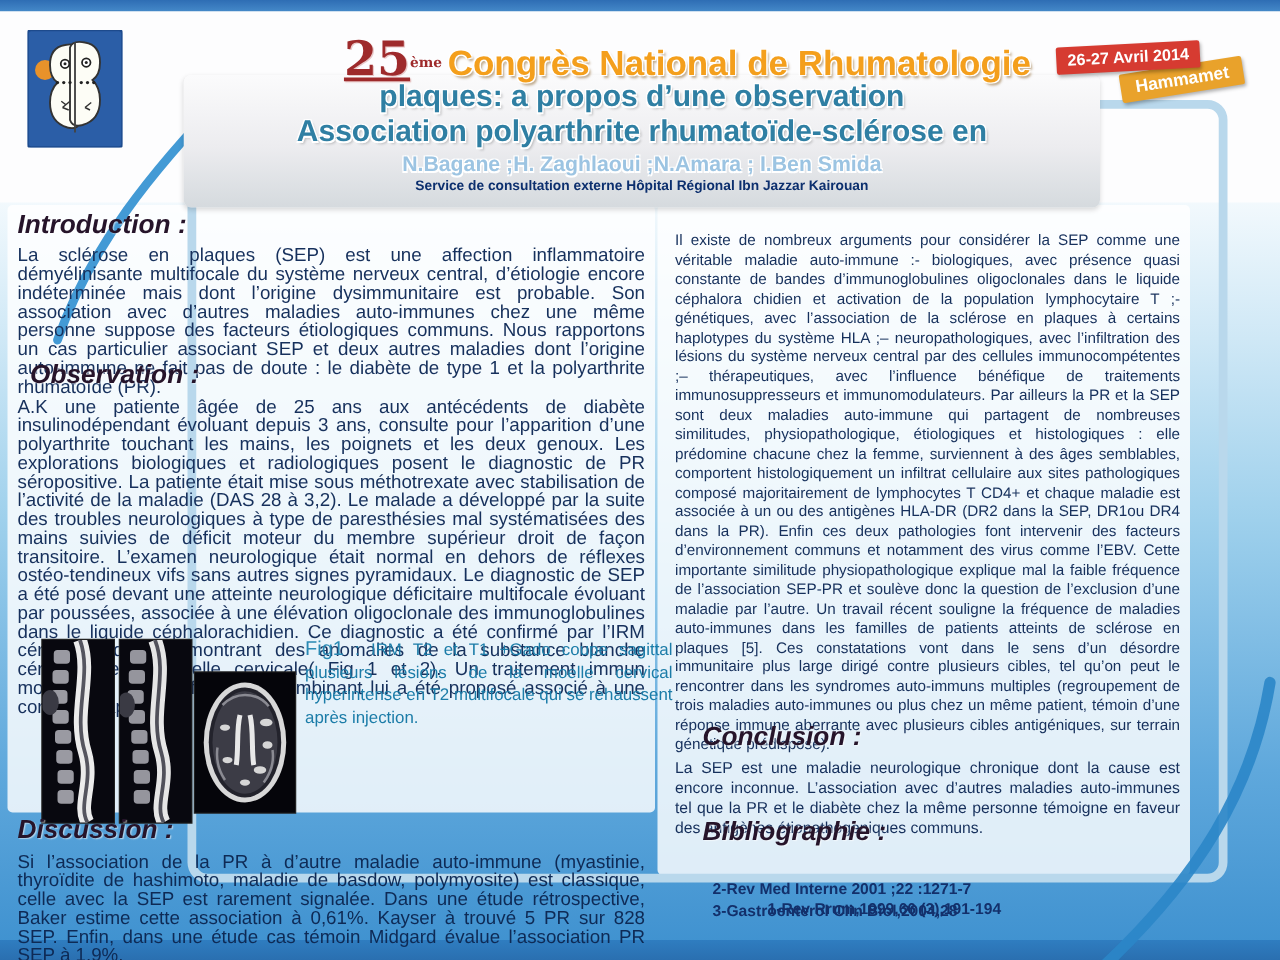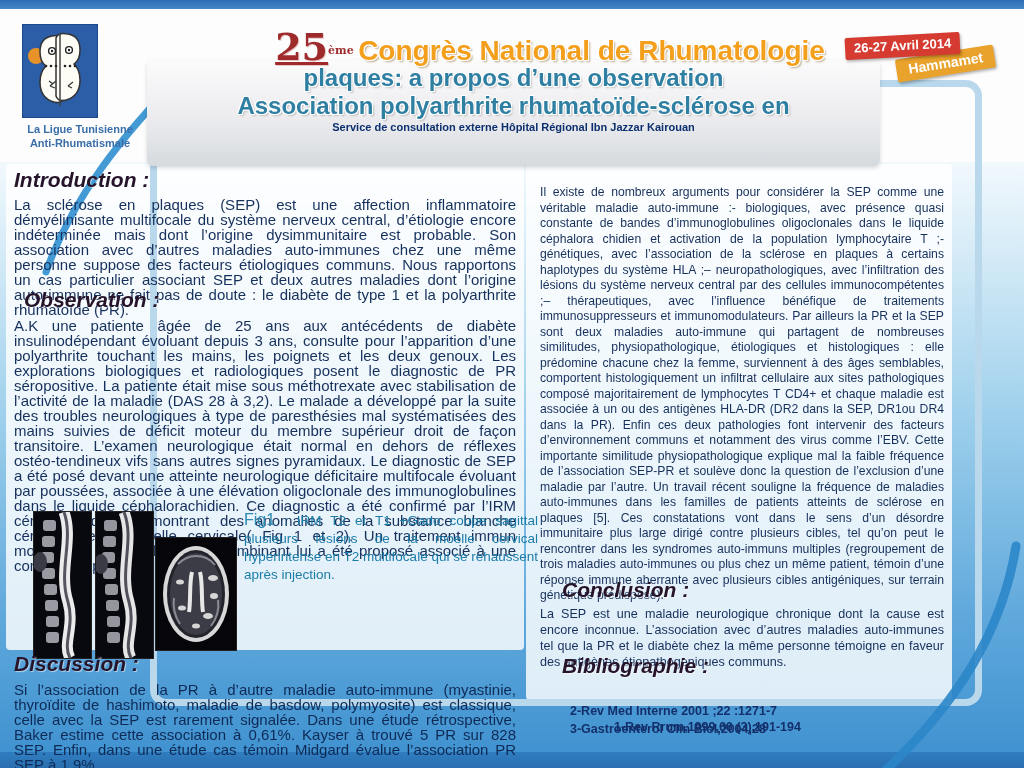--- a/index.html
+++ b/index.html
@@ -88,35 +88,32 @@
           <circle cx="29" cy="42" r="1.3"></circle>
           <circle cx="34" cy="42" r="1.3"></circle>
         <circle cx="43" cy="42" r="1.3"></circle>
           <circle cx="48" cy="42" r="1.3"></circle>
           <circle cx="53" cy="42" r="1.3"></circle>
       </g>
       <path d="M 28 62 l 6 -5 m -6 5 l 5 2 m -2 -4 l -4 -3" stroke="#333" stroke-width="1.2" fill="none"></path>
       <path d="M 46 62 l 5 -4 m -5 4 l 4 2" stroke="#333" stroke-width="1.2" fill="none"></path>
     </svg>
   </div>
-  <div class="logo-caption">
-    <div>La Ligue Tunisienne</div>
-    <div>Anti-Rhumatismale</div>
-  </div>
 
   <div class="congress">
     <span class="num">25</span><span class="sup">ème</span>
     <span class="ctitle">Congrès National de Rhumatologie</span>
   </div>
   <div class="date-badge">26-27 Avril 2014</div>
   <div class="loc-badge">Hammamet</div>
 
   <div class="title-band">
     <div class="ptitle">plaques: a propos d’une observation</div>
     <div class="ptitle">Association polyarthrite rhumatoïde-sclérose en</div>
+    <div class="authors">N.Bagane ;H. Zaghlaoui ;N.Amara ; I.Ben Smida</div>
     <div class="affil">Service de consultation externe Hôpital Régional Ibn Jazzar Kairouan</div>
   </div>
 
   <div class="hd" style="left:14px;top:168px;">Introduction :</div>
   <div class="para pl" style="top:197px;">La sclérose en plaques (SEP) est une affection  inflammatoire démyélinisante  multifocale du système nerveux central, d’étiologie encore indéterminée mais dont l’origine dysimmunitaire est probable. Son association   avec d’autres maladies auto-immunes chez une même personne suppose des facteurs étiologiques communs. Nous rapportons un cas particulier associant SEP et deux autres maladies dont l’origine auto-immune ne fait pas de doute : le diabète de type 1 et la polyarthrite rhumatoïde (PR).</div>
 
   <div class="hd" style="left:24px;top:288px;">Observation :</div>
   <div class="para pl" style="top:318px;">A.K une patiente âgée de 25 ans aux antécédents de diabète insulinodépendant évoluant depuis 3 ans, consulte pour l’apparition d’une polyarthrite touchant les mains, les poignets et les deux genoux. Les explorations biologiques et radiologiques posent le diagnostic de PR séropositive. La patiente était mise sous méthotrexate avec stabilisation de l’activité de la maladie (DAS 28 à 3,2). Le malade a développé par la suite des troubles neurologiques à type de paresthésies mal systématisées des mains suivies de déficit moteur du membre supérieur droit de façon   transitoire. L’examen neurologique était normal en dehors de réflexes ostéo-tendineux vifs sans autres signes pyramidaux. Le diagnostic de SEP a été posé devant une atteinte neurologique déficitaire multifocale évoluant par poussées, associée à une élévation oligoclonale des immunoglobulines dans le liquide céphalorachidien. Ce diagnostic a été confirmé par l’IRM cérébro-médullaire montrant des anomalies de la substance blanche cérébrale et la moelle cervicale( Fig 1 et 2). Un traitement immun modulateur par interféron β  recombinant lui a été proposé associé à une corticothérapie.</div>
 
   <div class="mri" style="left:34px;top:512px;width:57px;height:146px;">

